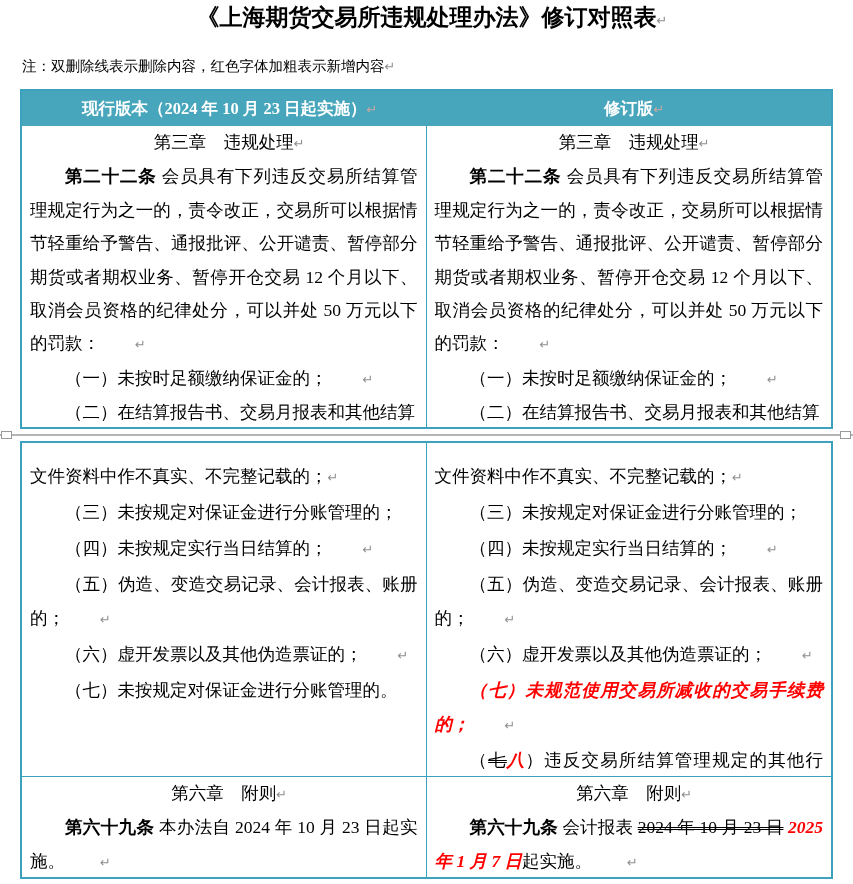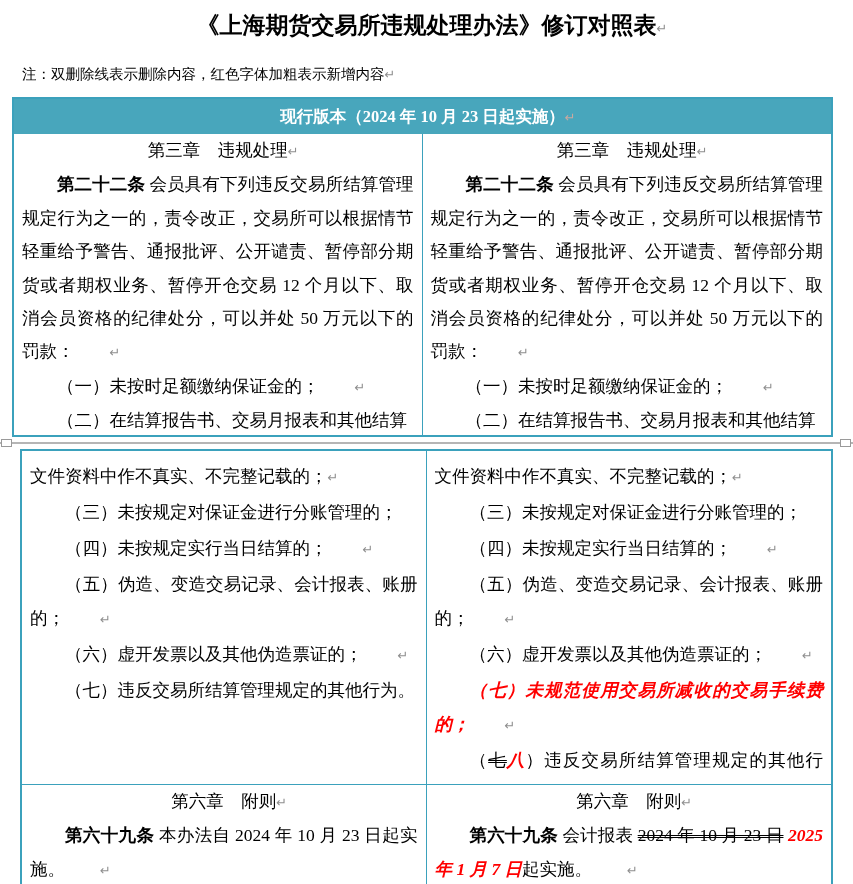--- a/index.html
+++ b/index.html
@@ -8,39 +8,39 @@
     --red:#ff0000;
     --pmark:#8f8f8f;
   }
   *{box-sizing:border-box;}
   html,body{margin:0;padding:0;}
   body{
     width:853px;height:884px;overflow:hidden;background:#ffffff;color:#000;
     font-family:"Liberation Serif", serif;
   }
   .doc-title{
-    padding-top:10px;text-align:center;
+    padding-top:2px;text-align:center;
     font-family:"Liberation Sans", sans-serif;
     font-weight:700;font-size:23px;line-height:30px;
   }
   .doc-note{
     margin:20px 0 0 22px;font-size:14.5px;line-height:20px;
   }
   .tablebox{margin:0 20px;border:2px solid var(--border);}
-  .tablebox.first{margin-top:12px;margin-left:12px;}
+  .tablebox.first{margin-top:12px;}
   .thead{display:flex;background:var(--teal);}
   .th{
     flex:1 1 50%;height:35px;line-height:35px;text-align:center;
     color:#fff;font-weight:700;font-size:16.5px;
   }
   .row{display:flex;}
   .cell{flex:1 1 50%;padding:0 8px;overflow:hidden;}
   .cell.left{border-right:1.5px solid var(--border);}
   .sec1 .cell{height:301px;}
-  .sec2 .cell{height:333px;padding-top:8px;}
+  .sec2 .cell{height:333px;padding-top:16px;}
   .sec3{border-top:1.5px solid var(--border);justify-content:flex-end;}
   .sec3 .cell{height:100px;}
   p{margin:0;font-size:17.5px;text-align:justify;}
   .sec1 p,.sec3 p{line-height:33.4px;}
   .sec2 p{line-height:34px;}
   .chapter{text-align:center;text-indent:0;}
   .article,.item{text-indent:2em;}
   .cont{text-indent:0;}
   .b{font-weight:700;}
   .red{color:var(--red);font-weight:700;font-style:italic;}
@@ -63,20 +63,21 @@
 </head>
 <body>
 
 <div class="doc-title"><span>《上海期货交易所违规处理办法》修订对照表</span><span class="pmark">↵</span></div>
 
 <div class="doc-note"><span>注：双删除线表示删除内容，红色字体加粗表示新增内容</span><span class="pmark">↵</span></div>
 
 <div class="tablebox first">
   <div class="thead">
     <div class="th"><span>现行版本（2024 年 10 月 23 日起实施）</span><span class="pmark">↵</span></div>
+    <div class="th"><span>修订版</span><span class="pmark">↵</span></div>
   </div>
   <div class="row sec1">
     <div class="cell left">
       <p class="chapter"><span>第三章　违规处理</span><span class="pmark">↵</span></p>
       <p class="article"><span class="b">第二十二条</span><span> 会员具有下列违反交易所结算管理规定行为之一的，责令改正，交易所可以根据情节轻重给予警告、通报批评、公开谴责、暂停部分期货或者期权业务、暂停开仓交易 12 个月以下、取消会员资格的纪律处分，可以并处 50 万元以下的罚款：</span><span class="pmark">↵</span></p>
       <p class="item"><span>（一）未按时足额缴纳保证金的；</span><span class="pmark">↵</span></p>
       <p class="item"><span>（二）在结算报告书、交易月报表和其他结算</span></p>
     </div>
     <div class="cell">
       <p class="chapter"><span>第三章　违规处理</span><span class="pmark">↵</span></p>
@@ -94,21 +95,21 @@
 </div>
 
 <div class="tablebox">
   <div class="row sec2">
     <div class="cell left">
       <p class="cont"><span>文件资料中作不真实、不完整记载的；</span><span class="pmark">↵</span></p>
       <p class="item"><span>（三）未按规定对保证金进行分账管理的；</span><span class="pmark">↵</span></p>
       <p class="item"><span>（四）未按规定实行当日结算的；</span><span class="pmark">↵</span></p>
       <p class="item"><span>（五）伪造、变造交易记录、会计报表、账册的；</span><span class="pmark">↵</span></p>
       <p class="item"><span>（六）虚开发票以及其他伪造票证的；</span><span class="pmark">↵</span></p>
-      <p class="item"><span>（七）违反交易所结算管理规定的其他行为。</span><span class="pmark">↵</span></p>
+      <p class="item"><span>（七）未按规定对保证金进行分账管理的。</span><span class="pmark">↵</span></p>
     </div>
     <div class="cell">
       <p class="cont"><span>文件资料中作不真实、不完整记载的；</span><span class="pmark">↵</span></p>
       <p class="item"><span>（三）未按规定对保证金进行分账管理的；</span><span class="pmark">↵</span></p>
       <p class="item"><span>（四）未按规定实行当日结算的；</span><span class="pmark">↵</span></p>
       <p class="item"><span>（五）伪造、变造交易记录、会计报表、账册的；</span><span class="pmark">↵</span></p>
       <p class="item"><span>（六）虚开发票以及其他伪造票证的；</span><span class="pmark">↵</span></p>
       <p class="item red"><span>（七）未规范使用交易所减收的交易手续费的；</span><span class="pmark">↵</span></p>
       <p class="item"><span>（</span><span class="del">七</span><span class="red">八</span><span>）违反交易所结算管理规定的其他行为。</span><span class="pmark">↵</span></p>
     </div>

